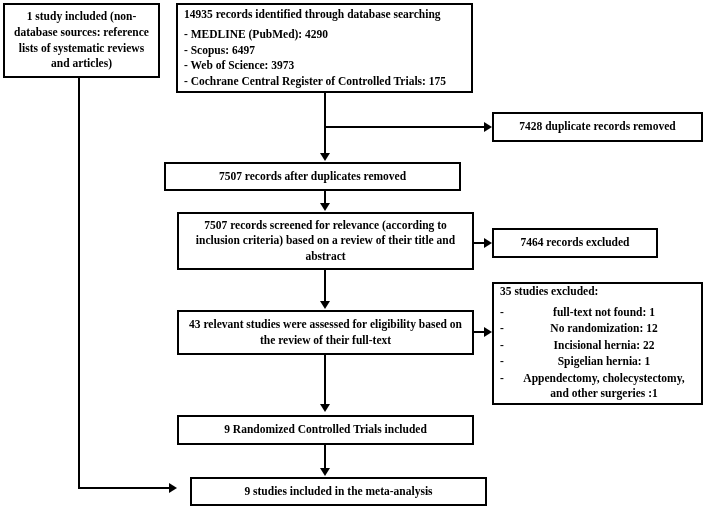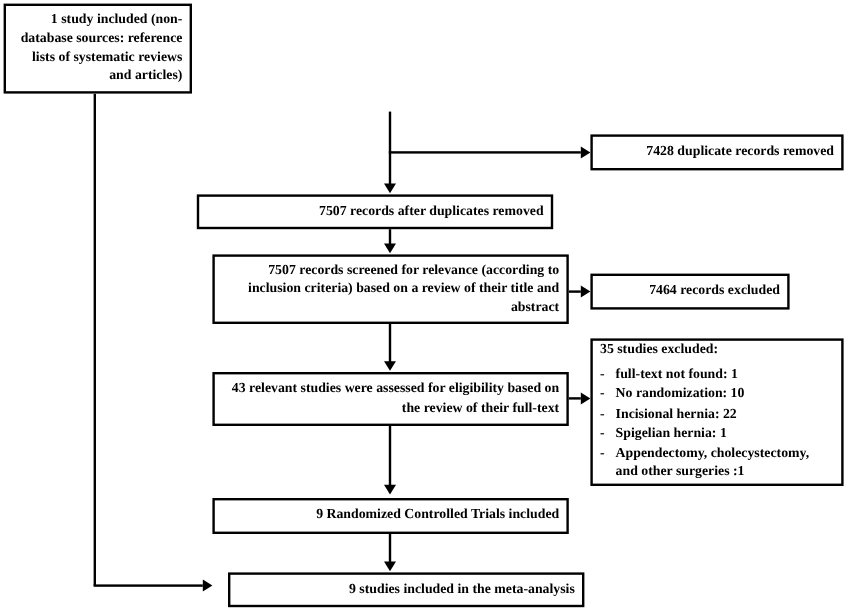--- a/index.html
+++ b/index.html
@@ -24,21 +24,21 @@
     color: #000000;
     font-weight: bold;
     font-size: 11.5px;
     line-height: 1.35;
     display: flex;
     flex-direction: column;
     justify-content: center;
     z-index: 3;
   }
   .box.center {
-    text-align: right;
+    text-align: center;
     align-items: center;
   }
   .box.left {
     text-align: left;
     align-items: flex-start;
   }
   .box .pad {
     padding: 0 6px;
     width: 100%;
     box-sizing: border-box;
@@ -64,20 +64,21 @@
     display: flex;
     align-items: flex-start;
     margin-bottom: 1px;
   }
   ul.dash li .bullet {
     width: 13px;
     flex: 0 0 13px;
   }
   ul.dash li .txt {
     flex: 1 1 auto;
+    text-align: center;
   }
 
   
   .vline {
     position: absolute;
     width: 2px;
     background: #000000;
     z-index: 1;
   }
   .hline {
@@ -135,20 +136,31 @@
   <div class="vline" style="left:324px; top:355px; height:50px;"></div>
   <div class="arrow-down" style="left:320px; top:404px;"></div>
 
   <div class="vline" style="left:324px; top:445px; height:24px;"></div>
   <div class="arrow-down" style="left:320px; top:468px;"></div>
 
   <div class="box center" style="left:3px; top:3px; width:157px; height:75px;">
     <span class="pad">1 study included (non-database sources: reference lists of systematic reviews and articles)</span>
   </div>
 
+  <div class="box left" style="left:176px; top:3px; width:297px; height:90px;">
+    <div class="pad">
+      <span class="hdr">14935 records identified through database searching</span>
+      <ul class="plain">
+        <li>- MEDLINE (PubMed): 4290</li>
+        <li>- Scopus: 6497</li>
+        <li>- Web of Science: 3973</li>
+        <li>- Cochrane Central Register of Controlled Trials: 175</li>
+      </ul>
+    </div>
+  </div>
 
   <div class="box center" style="left:492px; top:112px; width:211px; height:30px;">
     <span class="pad">7428 duplicate records removed</span>
   </div>
 
   <div class="box center" style="left:164px; top:162px; width:297px; height:29px;">
     <span class="pad">7507 records after duplicates removed</span>
   </div>
 
   <div class="box center" style="left:177px; top:212px; width:297px; height:58px;">
@@ -162,21 +174,21 @@
   <div class="box left" style="left:492px; top:282px; width:211px; height:123px;">
     <div class="pad">
       <span class="hdr">35 studies excluded:</span>
       <ul class="dash">
         <li>
           <span class="bullet">-</span>
           <span class="txt">full-text not found: 1</span>
         </li>
         <li>
           <span class="bullet">-</span>
-          <span class="txt">No randomization:  10</span>
+          <span class="txt">No randomization:  12</span>
         </li>
         <li>
           <span class="bullet">-</span>
           <span class="txt">Incisional hernia: 22</span>
         </li>
         <li>
           <span class="bullet">-</span>
           <span class="txt">Spigelian  hernia: 1</span>
         </li>
         <li>

